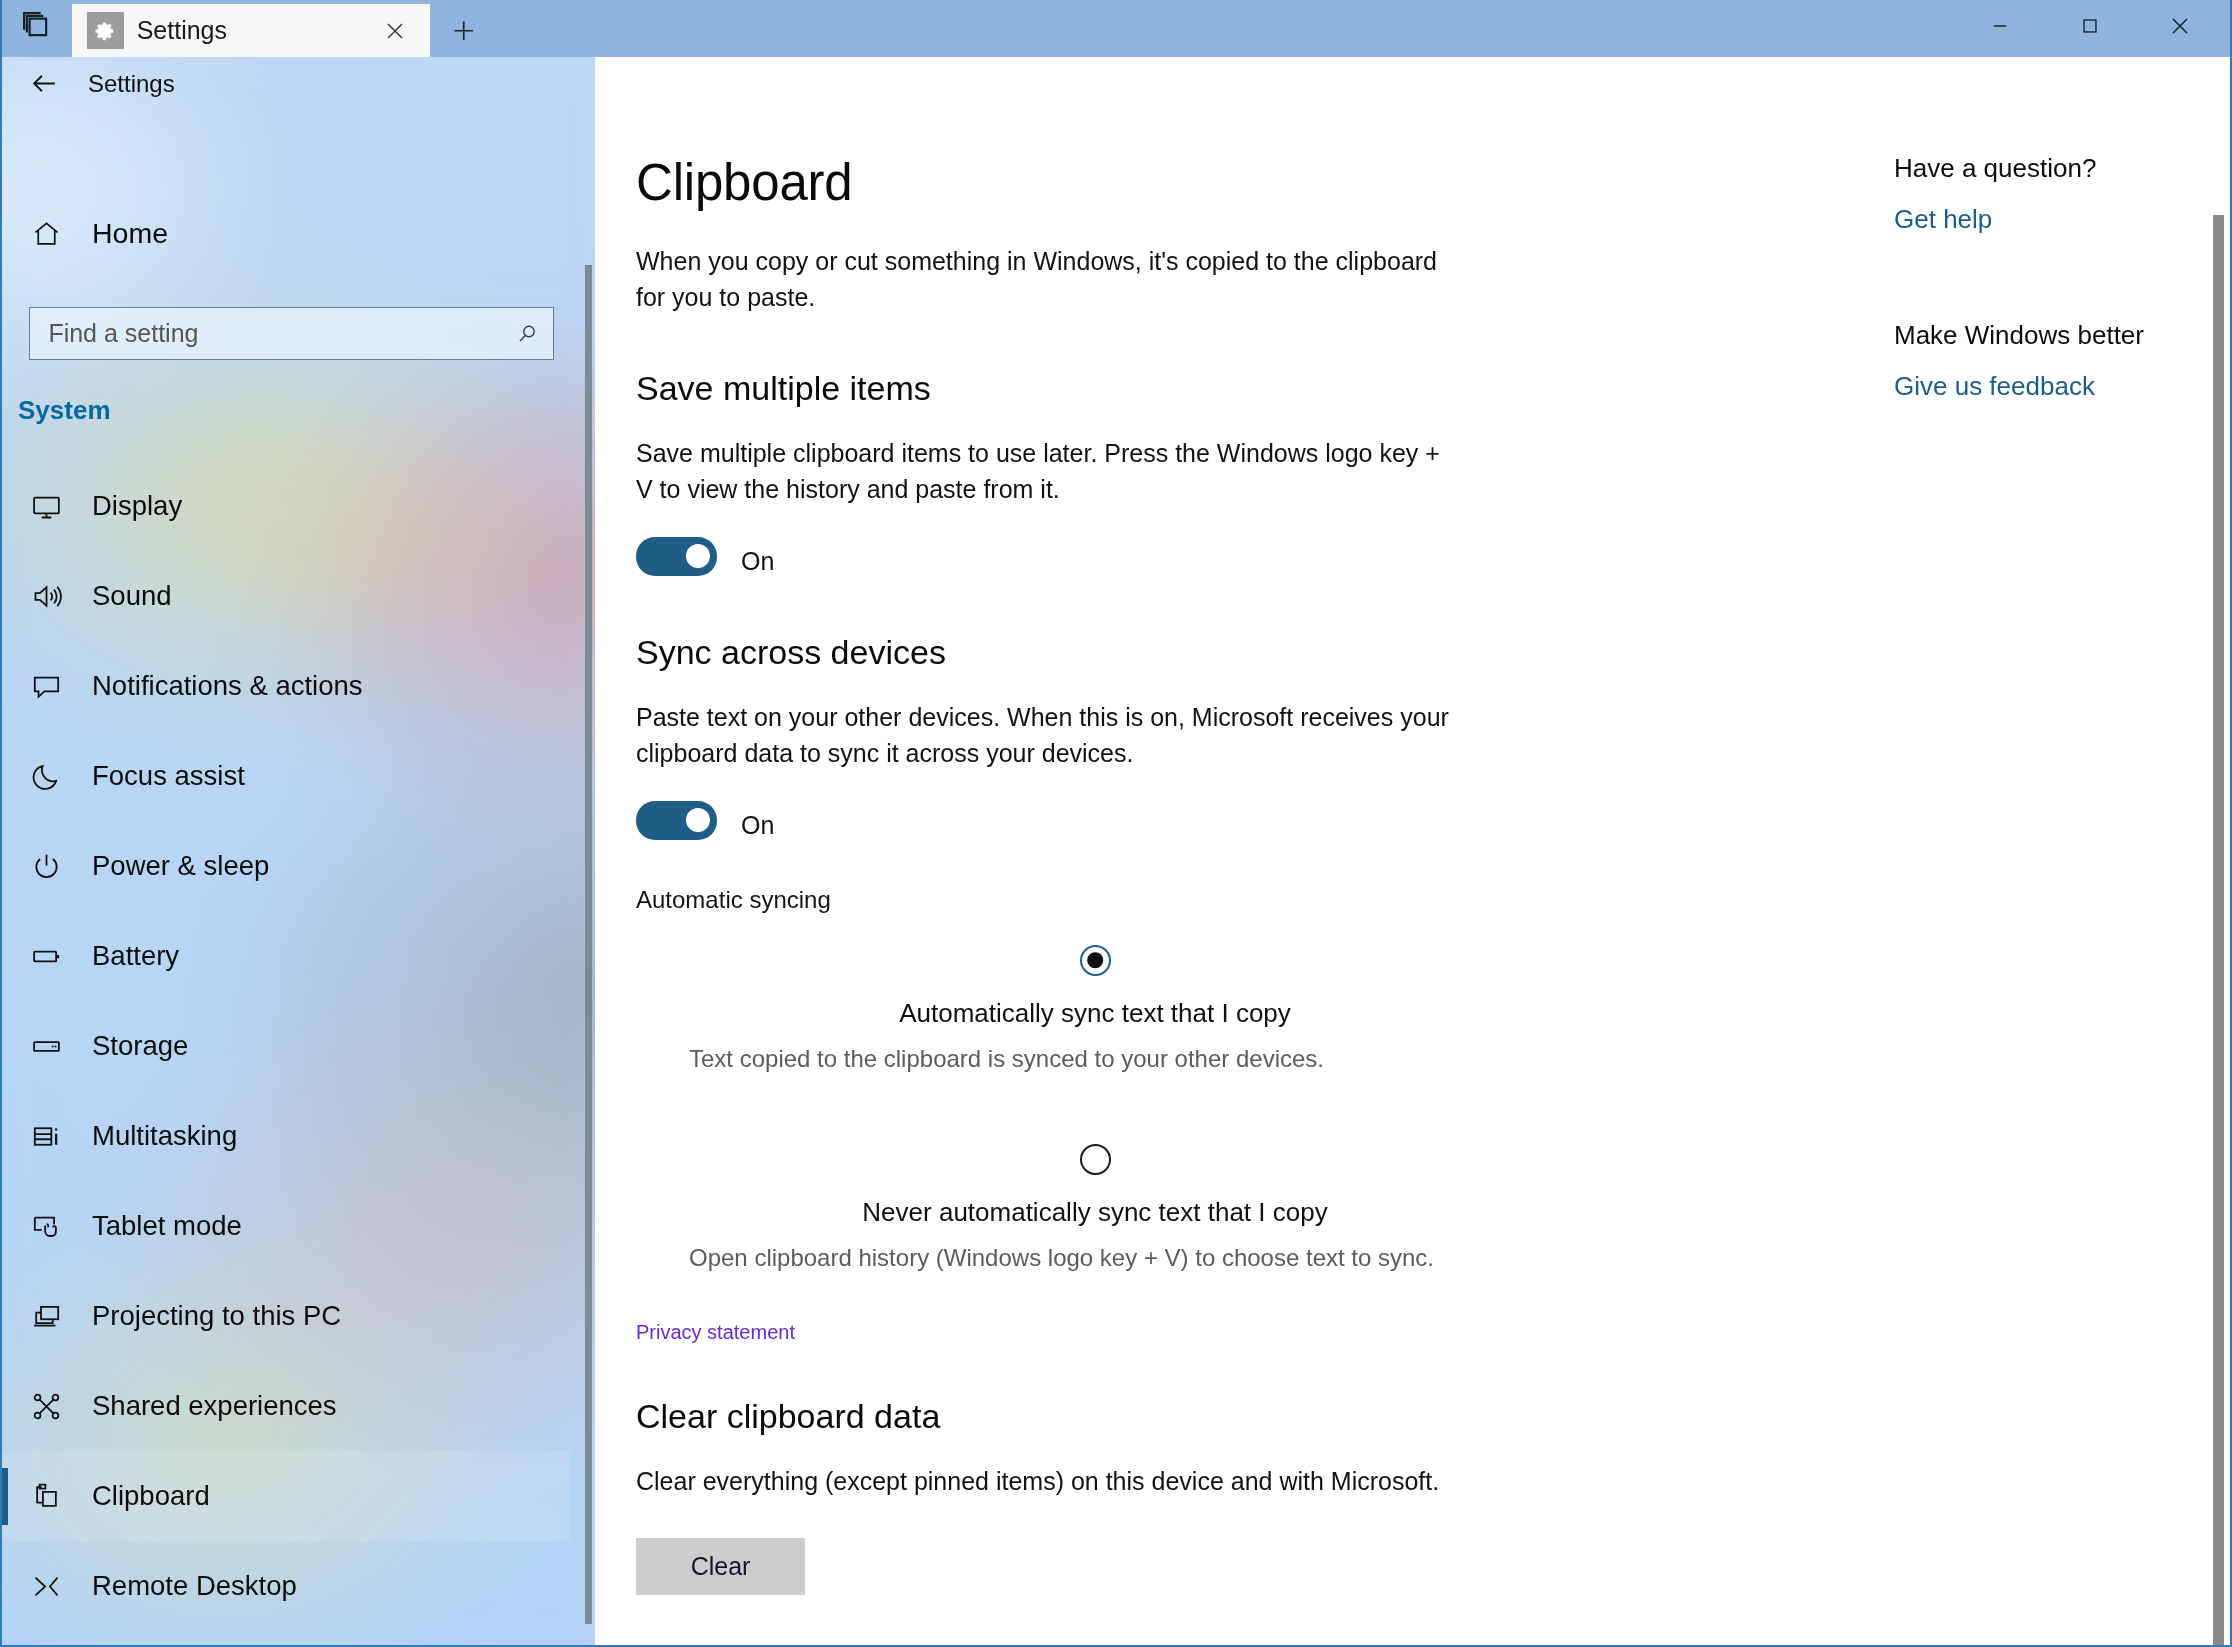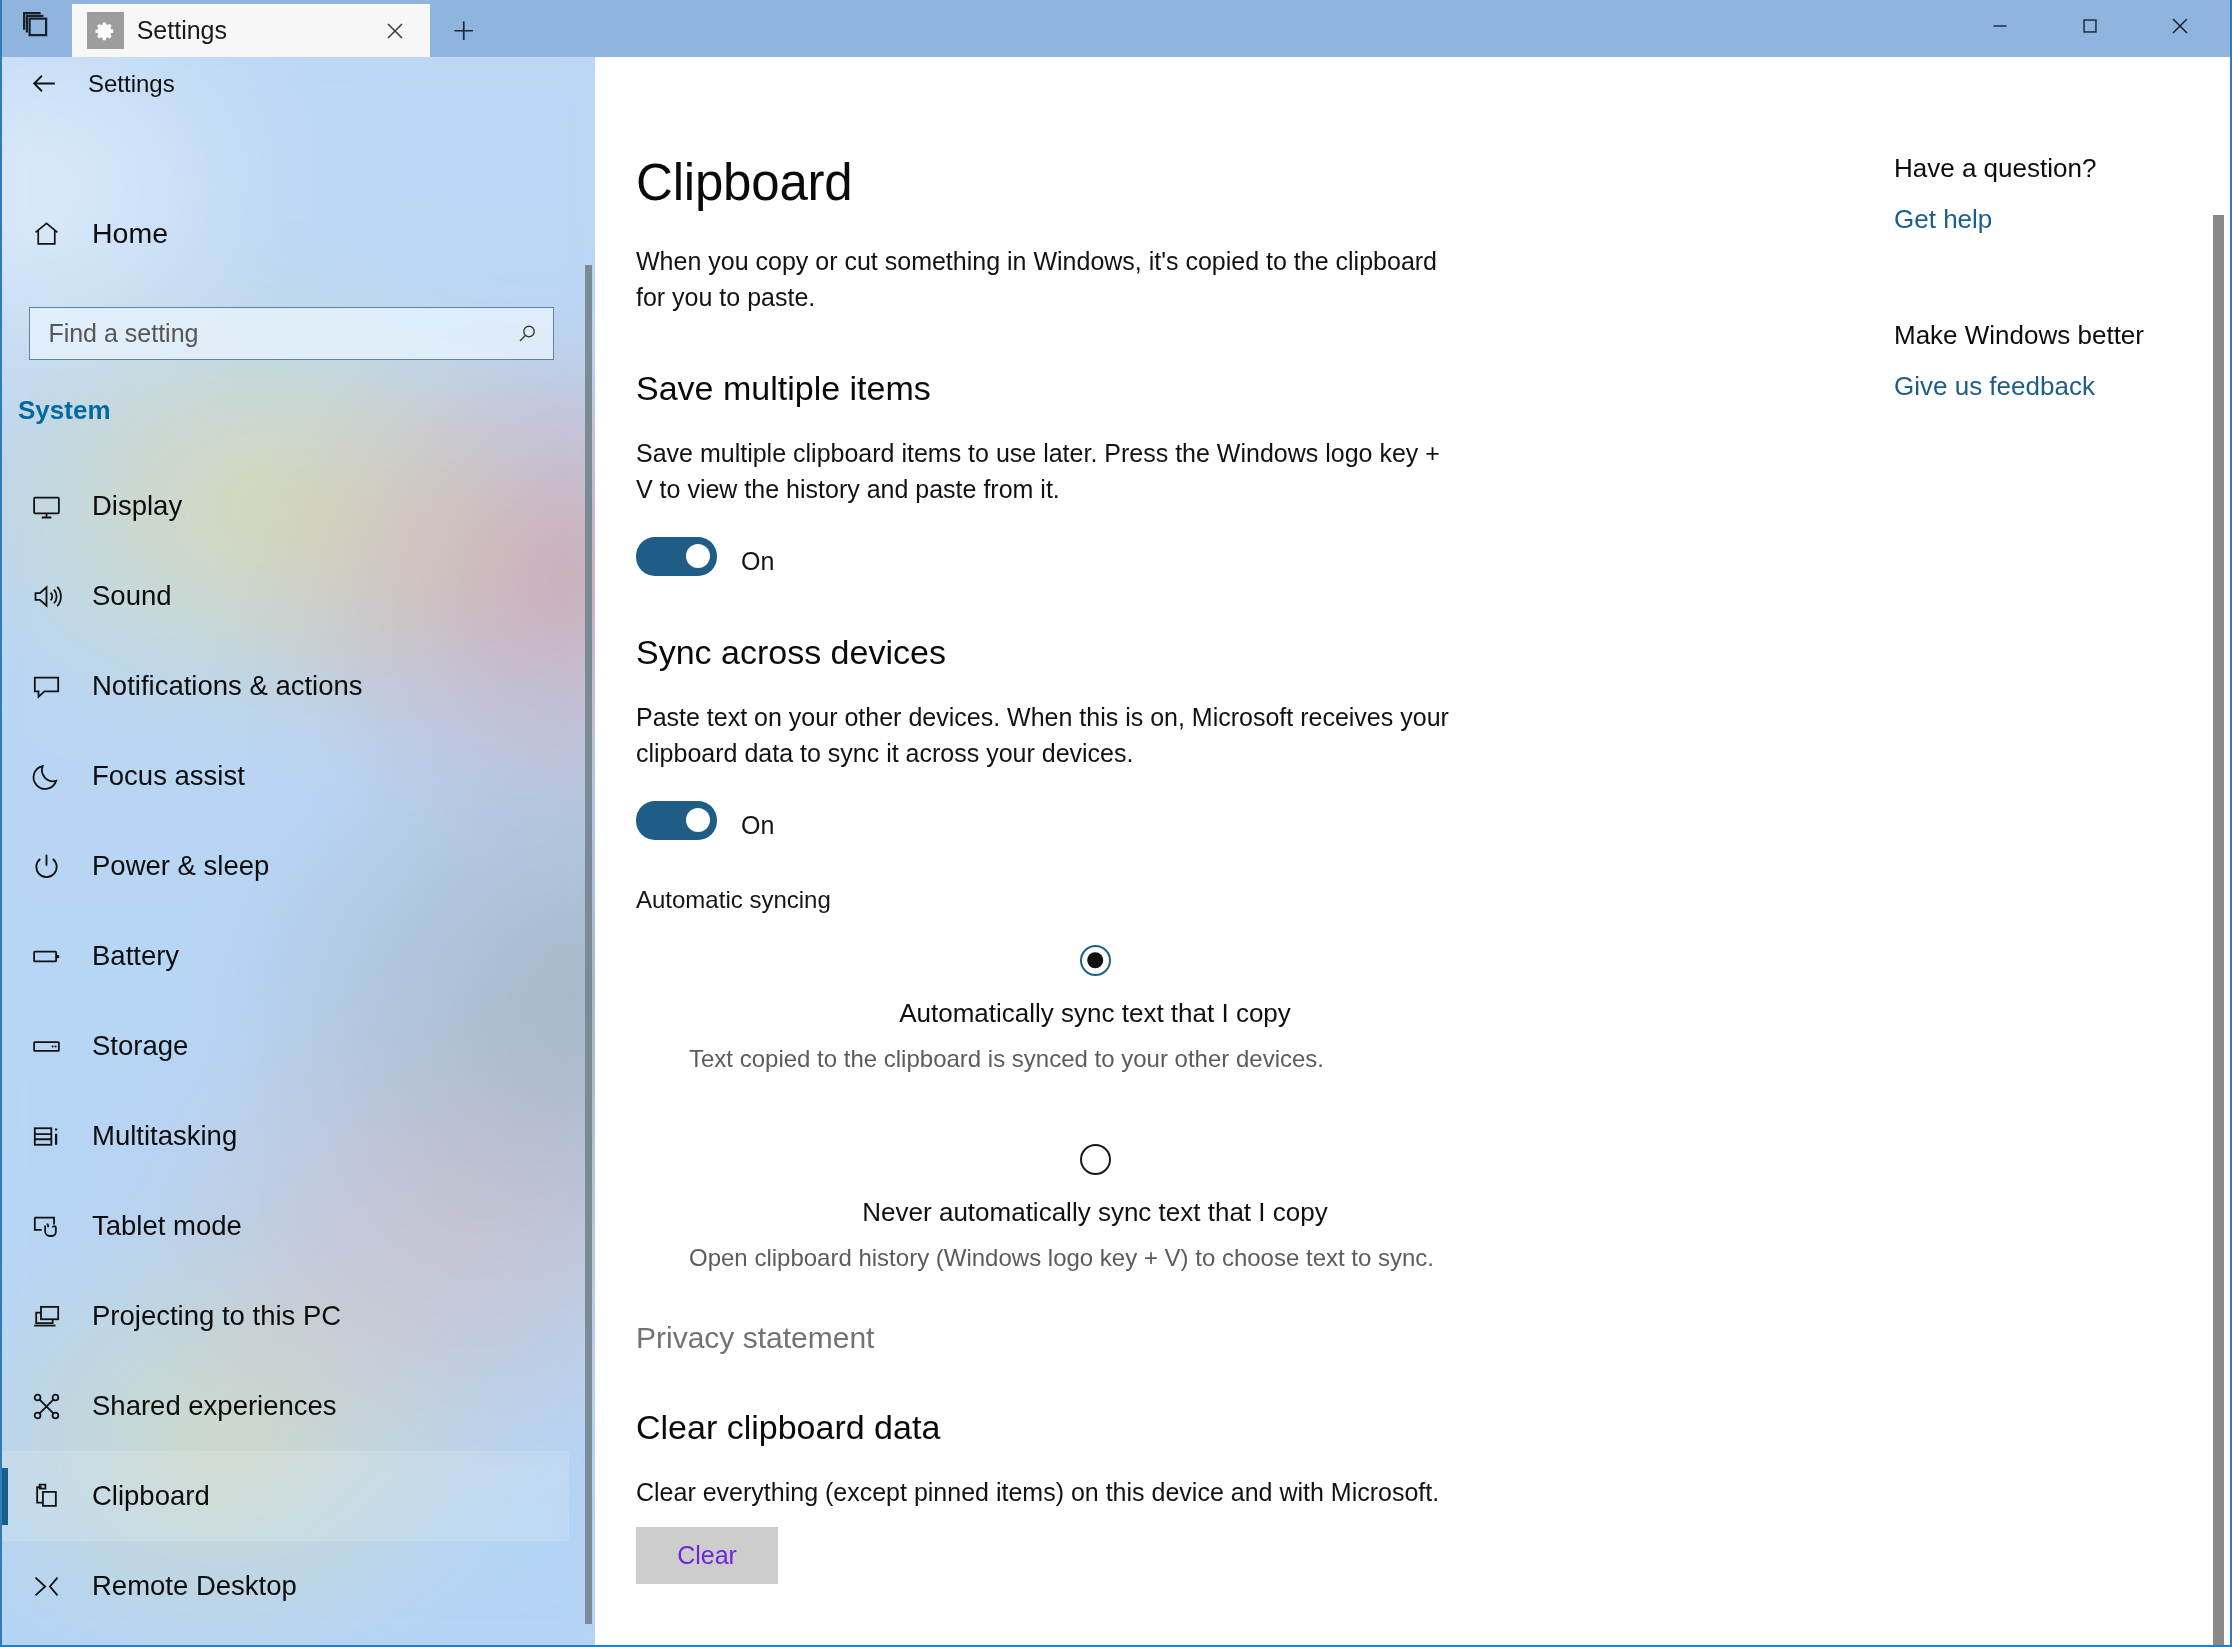--- a/index.html
+++ b/index.html
@@ -331,35 +331,35 @@
     font-size: 24px;
     line-height: 1.42;
     color: #5c5c5c;
     margin-left: 53px;
     margin-top: 13px;
     max-width: 790px;
   }
 
   .link {
     display: inline-block;
-    font-size: 30px;
-    color: #737373;
+    font-size: 20px;
+    color: #6d28d9;
     text-decoration: none;
     cursor: pointer;
     margin-top: 46px;
   }
 
   .clear-btn {
-    margin-top: 17px;
-    width: 142px; height: 57px;
+    margin-top: 39px;
+    width: 169px; height: 57px;
     background: #cdcdcd;
     border: 0.9px solid #cdcdcd;
     font-family: "Liberation Sans", sans-serif;
     font-size: 25px;
-    color: #6d28d9;
+    color: #0f172a;
     cursor: pointer;
   }
 
   
   .aside {
     position: absolute;
     left: 1299px; top: 96px;
     width: 294px;
   }
   .aside-head {

